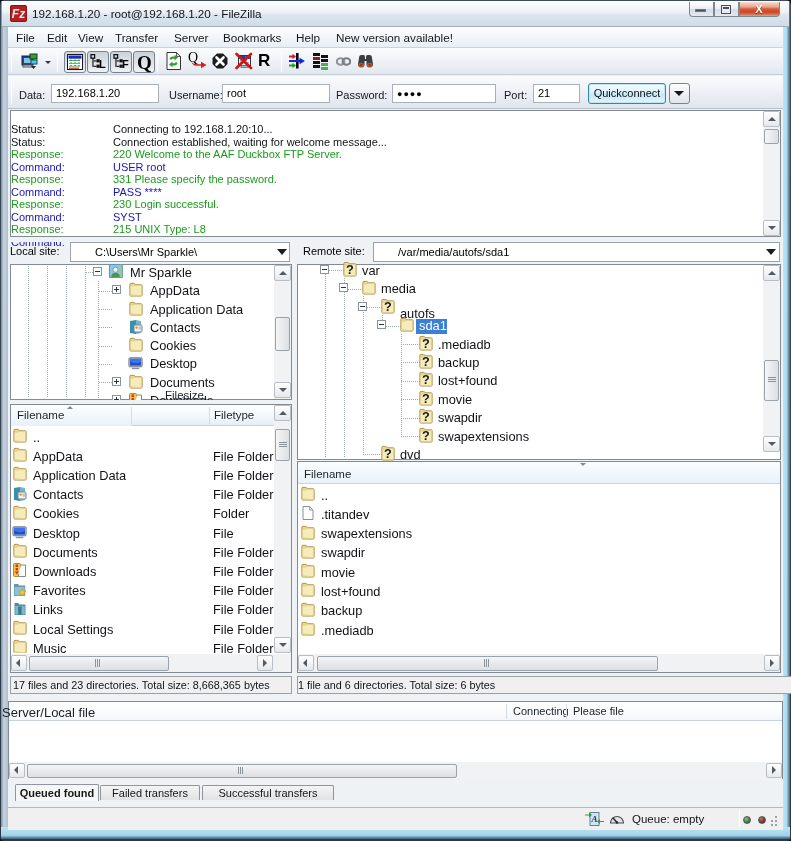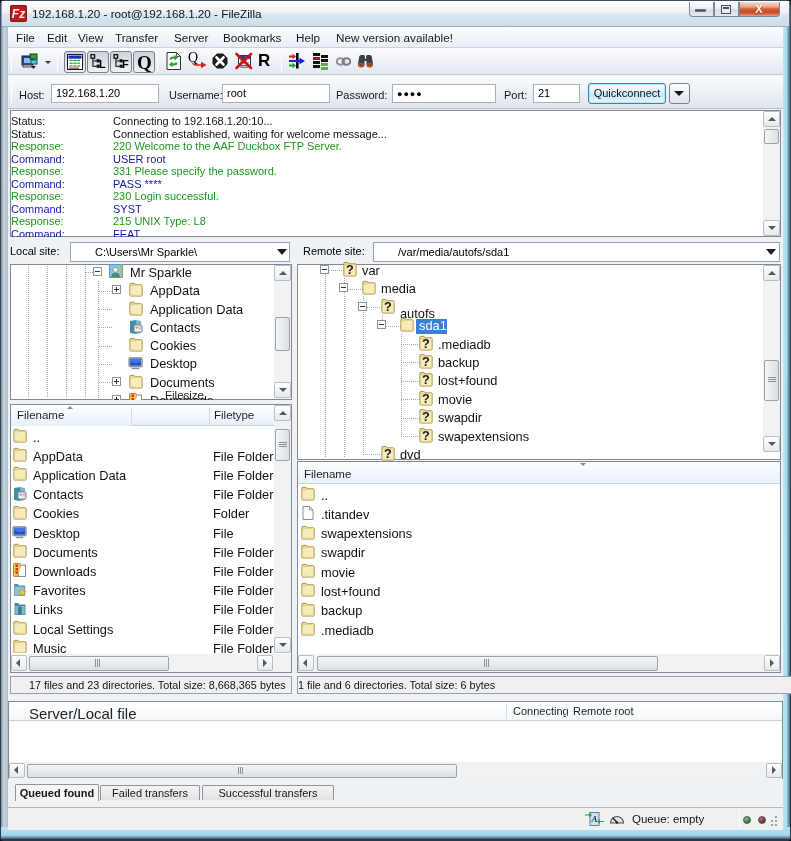--- a/index.html
+++ b/index.html
@@ -34,21 +34,21 @@
 .sbh { position:absolute; background:#f1f2f4; }
 .sbbtn { position:absolute; background:linear-gradient(to bottom,#fefefe,#e6e9ec); border:1px solid #b8bec6; border-radius:2px; }
 .sbthumbv { position:absolute; left:1px; right:1px; background:linear-gradient(to right,#f4f5f6,#dcdfe3); border:1px solid #9aa2ab; border-radius:2px; }
 .sbthumbh { position:absolute; top:1px; bottom:1px; background:linear-gradient(to bottom,#f4f5f6,#dcdfe3); border:1px solid #9aa2ab; border-radius:2px; }
 .arr { position:absolute; width:0; height:0; }
 .arr.up { border-left:4px solid transparent; border-right:4px solid transparent; border-bottom:4px solid #4f5a64; }
 .arr.down { border-left:4px solid transparent; border-right:4px solid transparent; border-top:4px solid #4f5a64; }
 .arr.left { border-top:4px solid transparent; border-bottom:4px solid transparent; border-right:4px solid #4f5a64; }
 .arr.right { border-top:4px solid transparent; border-bottom:4px solid transparent; border-left:4px solid #4f5a64; }
 
-.logline { position:absolute; font-size:11px; white-space:nowrap; }
+.logline { position:absolute; font-size:11px; white-space:nowrap;margin-top:8px; }
 
 .combo { position:absolute; background:#fff; border:1px solid #9aa2ac; }
 .combo .cbtxt { position:absolute; left:4px; top:3px; font-size:11px; color:#000; white-space:nowrap;margin-left:20px; }
 .combo .cbbtn { position:absolute; right:1px; top:1px; bottom:1px; width:15px; background:#fff; }
 
 .trow { position:absolute; font-size:12.8px; color:#101216; white-space:nowrap; }
 .licon { position:absolute; width:16px; height:16px; }
 .hdr { position:absolute; background:linear-gradient(to bottom,#ffffff,#f2f7fb 60%,#e4eef7); border-bottom:1px solid #c7d4df; }
 .hdrtxt { position:absolute; font-size:11.5px; color:#1a2128; top:4px; }
 .hdrsep { position:absolute; top:2px; bottom:2px; width:1px; background:#d4dde5; }
@@ -184,21 +184,21 @@
 </svg>
 <svg class="abs" style="left:357px;top:52px" width="17" height="18" viewBox="0 0 17 18">
 <path d="M2 6 Q2 3 4.5 3 L6.5 3 Q8 3 8 5 L8 7 L9 7 L9 5 Q9 3 10.5 3 L12.5 3 Q15 3 15 6 L16 12 Q16 15 13.5 15 L11.5 15 Q9.5 15 9.5 13 L9.5 9 L7.5 9 L7.5 13 Q7.5 15 5.5 15 L3.5 15 Q1 15 1 12 Z" fill="#3a3f45"></path>
 <ellipse cx="4.2" cy="13.2" rx="2.8" ry="2.4" fill="#bf5426"></ellipse>
 <ellipse cx="12.8" cy="13.2" rx="2.8" ry="2.4" fill="#bf5426"></ellipse>
 <ellipse cx="4.2" cy="13" rx="1.5" ry="1.2" fill="#84432a"></ellipse>
 <ellipse cx="12.8" cy="13" rx="1.5" ry="1.2" fill="#84432a"></ellipse>
 </svg>
 <div id="quickbar"></div>
 <div class="abs" style="left:11px;top:80px;width:1px;height:24px;background:#c7ccd4;border-left:1px solid #fff"></div>
-<div class="qlabel" style="left:19px">Host:</div>
+<div class="qlabel" style="left:19px">Data:</div>
 <div class="qlabel" style="left:169px">Username:</div>
 <div class="qlabel" style="left:336px">Password:</div>
 <div class="qlabel" style="left:504px">Port:</div>
 <div class="qinput" style="left:51px;width:108px">192.168.1.20</div>
 <div class="qinput" style="left:222px;width:108px">root</div>
 <div class="qinput" style="left:392px;width:104px;letter-spacing:1px;font-size:9px;line-height:19px">●●●●</div>
 <div class="qinput" style="left:533px;width:47px">21</div>
 <div class="abs" style="left:588px;top:83px;width:78px;height:21px;border:1px solid #3288b4;border-radius:3px;
 background:linear-gradient(to bottom,#f6fcfe,#ddf1fb 45%,#c4e7f7 55%,#e4f5fd);box-shadow:0 0 0 1px #bfe5f4 inset;
 font-size:11px;color:#0c1014;text-align:center;line-height:19px">Quickconnect</div>
@@ -585,29 +585,29 @@
 <div class="sbh" style="left:298px;top:654px;width:482px;height:18px"></div>
 <div class="sbbtn" style="left:298px;top:655px;width:16px;height:16px"></div>
 <div class="arr left" style="left:303px;top:659px"></div>
 <div class="sbthumbh" style="left:317px;top:656px;width:341px;height:15px"></div>
 <div class="abs" style="left:484px;top:659px;width:1px;height:8px;background:#8a929a;box-shadow:2px 0 0 #8a929a,4px 0 0 #8a929a"></div>
 <div class="sbbtn" style="left:764px;top:655px;width:16px;height:16px"></div>
 <div class="arr right" style="left:770px;top:659px"></div>
 <div class="abs" style="left:8px;top:237px;width:775px;height:5px;background:#eff2f5"></div>
 <div class="abs" style="left:8px;top:400px;width:287px;height:4px;background:#eff2f5"></div>
 <div class="abs" style="left:295px;top:400px;width:2px;height:4px;background:#eff2f5"></div>
-<div class="statusbar" style="left:10px;top:676px;width:282px;height:18px;line-height:16px;padding-left:18px">17 files and 23 directories. Total size: 8,668,365 bytes</div>
+<div class="statusbar" style="left:10px;top:676px;width:282px;height:18px;line-height:16px;padding-left:2px">17 files and 23 directories. Total size: 8,668,365 bytes</div>
 <div class="statusbar" style="left:297px;top:676px;width:524px;height:18px;line-height:16px;">1 file and 6 directories. Total size: 6 bytes</div>
 <div class="panel" style="left:8px;top:701px;width:775px;height:78px"></div>
 <div class="hdr" style="left:9px;top:702px;width:773px;height:19px;background:linear-gradient(to bottom,#ffffff,#f4f7fa)"></div>
-<div class="hdrtxt" style="left:29px;top:705px;font-size:15px">Server/Local file</div>
+<div class="hdrtxt" style="left:2px;top:705px;font-size:13px">Server/Local file</div>
 <div class="hdrsep" style="left:506px;top:704px;height:15px"></div>
 <div class="hdrtxt" style="left:513px;top:705px;font-size:11px">Connecting</div>
 <div class="hdrsep" style="left:566px;top:704px;height:15px"></div>
-<div class="hdrtxt" style="left:573px;top:705px;font-size:11px">Remote root</div>
+<div class="hdrtxt" style="left:573px;top:705px;font-size:11px">Please file</div>
 <div class="sbh" style="left:9px;top:762px;width:773px;height:17px"></div>
 <div class="sbbtn" style="left:9px;top:763px;width:16px;height:15px"></div>
 <div class="arr left" style="left:14px;top:766px"></div>
 <div class="sbthumbh" style="left:27px;top:764px;width:430px;height:14px"></div>
 <div class="abs" style="left:238px;top:767px;width:1px;height:7px;background:#8a929a;box-shadow:2px 0 0 #8a929a,4px 0 0 #8a929a"></div>
 <div class="sbbtn" style="left:766px;top:763px;width:16px;height:15px"></div>
 <div class="arr right" style="left:772px;top:766px"></div>
 <div class="tab sel" style="left:15px;width:84px;line-height:16px">Queued found</div>
 <div class="tab" style="left:100px;width:100px;line-height:14px">Failed transfers</div>
 <div class="tab" style="left:202px;width:132px;line-height:14px">Successful transfers</div>

